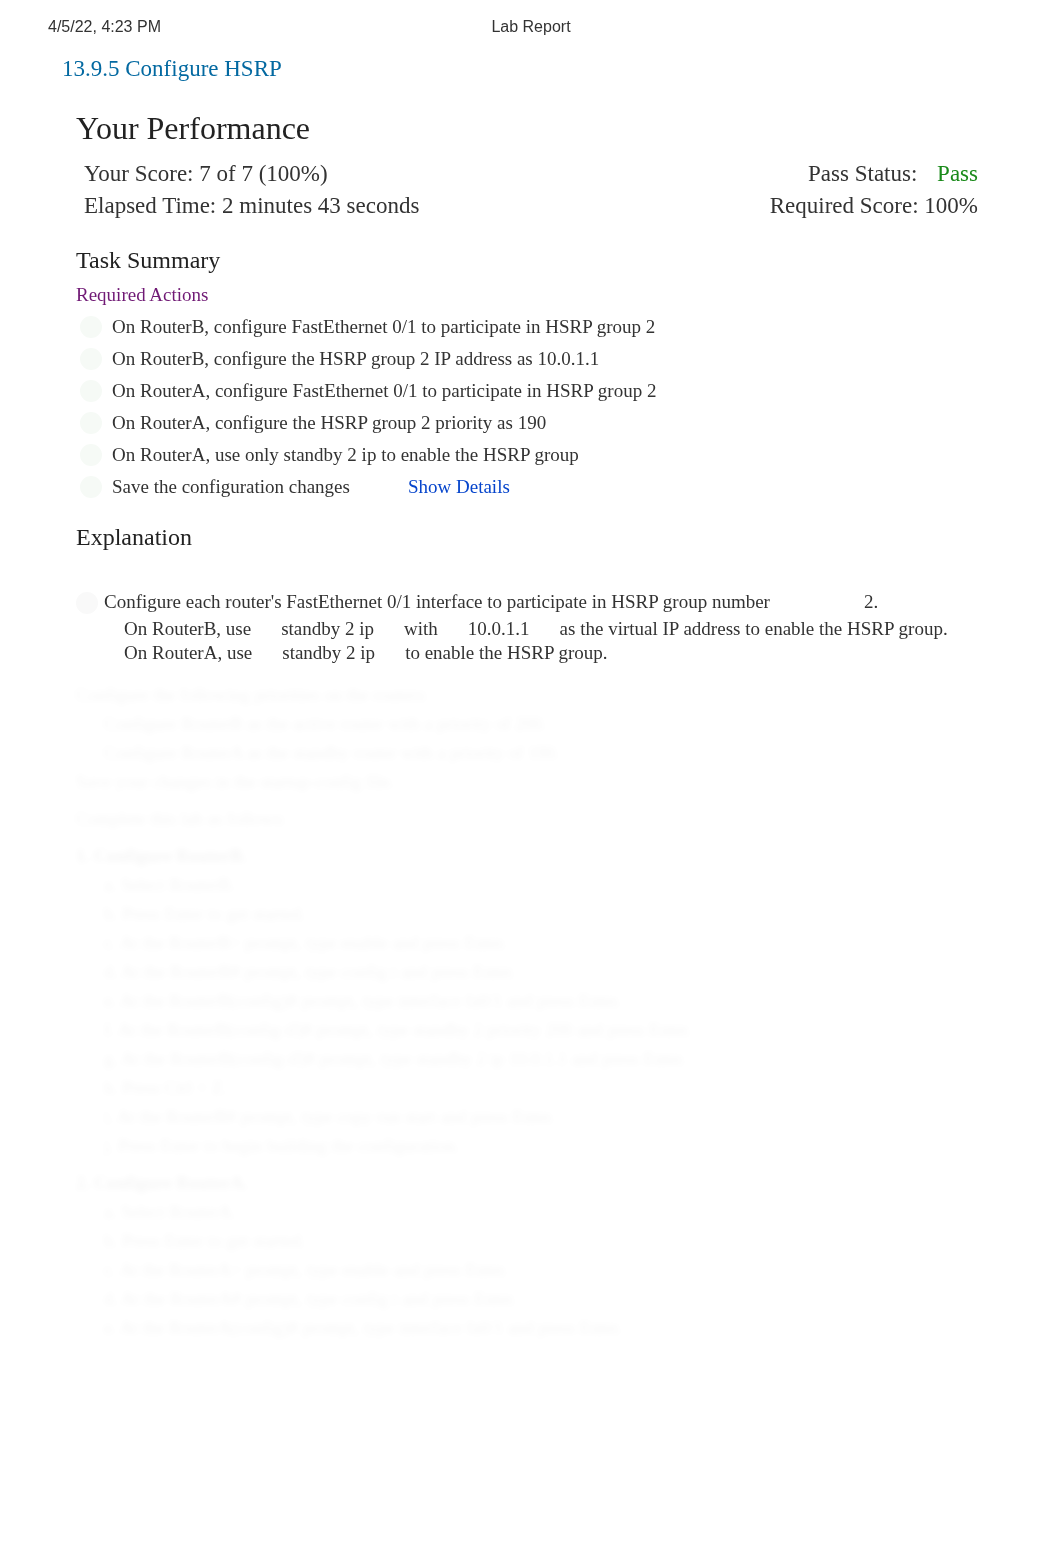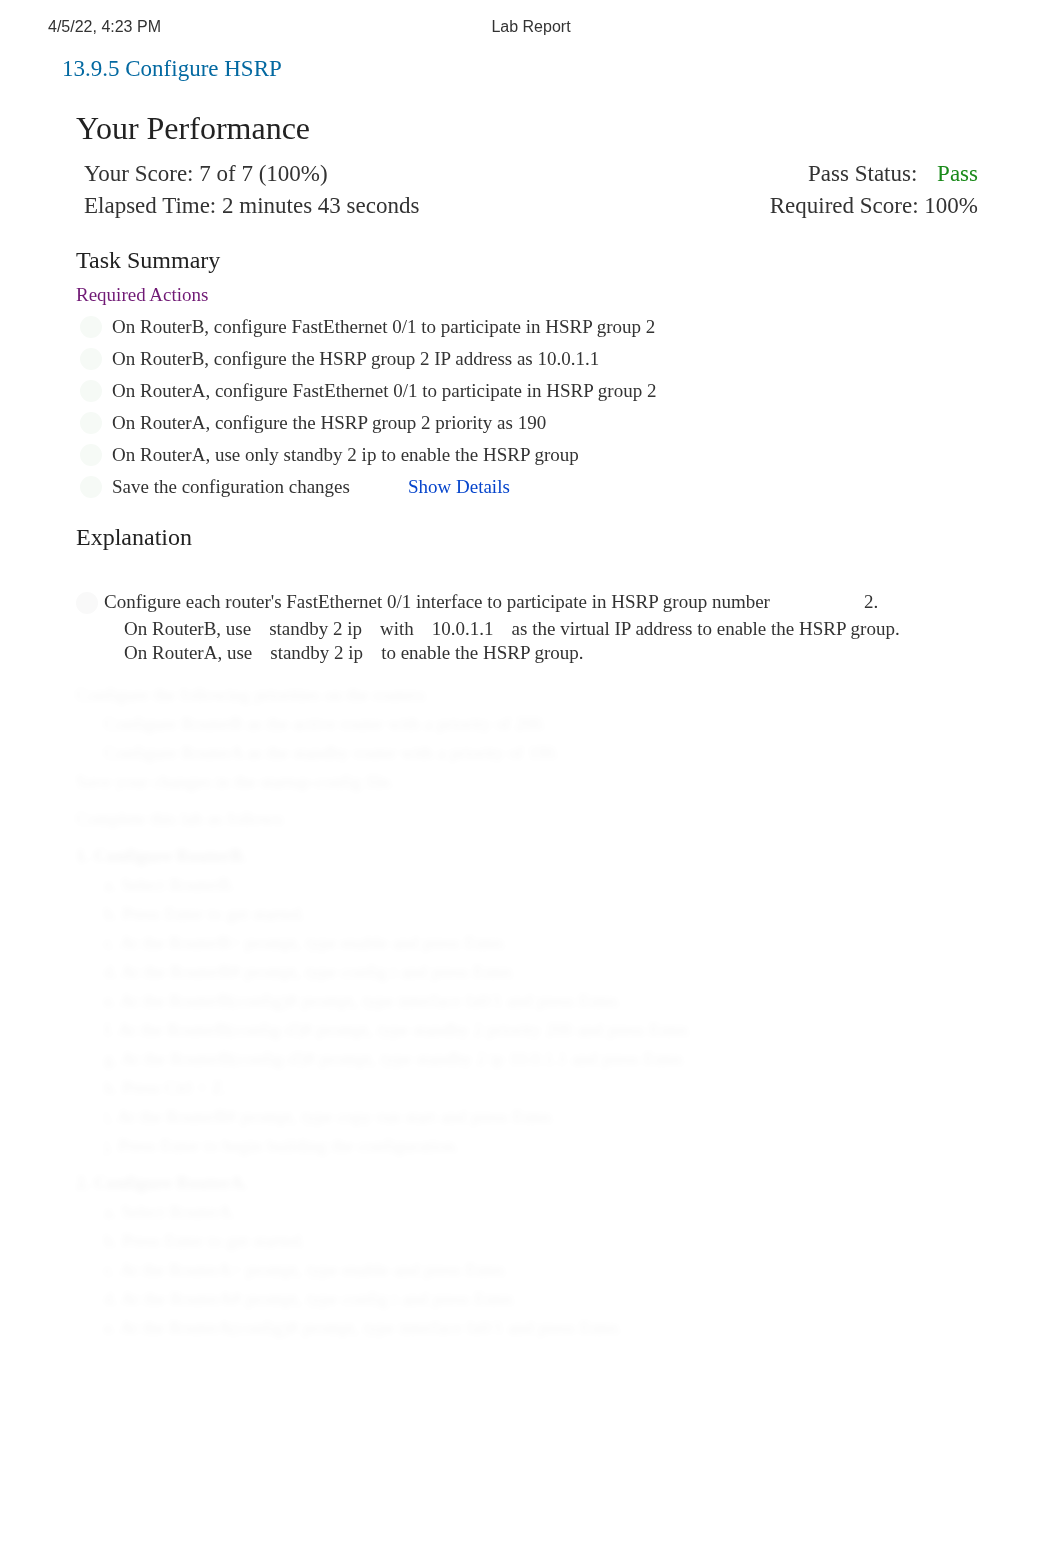--- a/index.html
+++ b/index.html
@@ -105,21 +105,21 @@
       height: 22px;
       flex-shrink: 0;
       opacity: 0.03;
       background: #333;
       border-radius: 50%;
       margin-right: 6px;
       margin-top: 2px;
     }
     .hsrp-num { margin-left: 94px; }
     .sub-lines { margin-left: 48px; font-size: 19px; color: #333; }
-    .sub-line { display: flex; gap: 18px; margin-bottom: 2px; }
+    .sub-line { display: flex; gap: 30px; margin-bottom: 2px; }
     
     .faded-region {
       margin-top: 18px;
       padding: 0 26px;
       filter: blur(3px);
       opacity: 0.04;
       font-size: 18px;
       line-height: 1.5;
     }
     .faded-region .fline { margin-bottom: 2px; }

